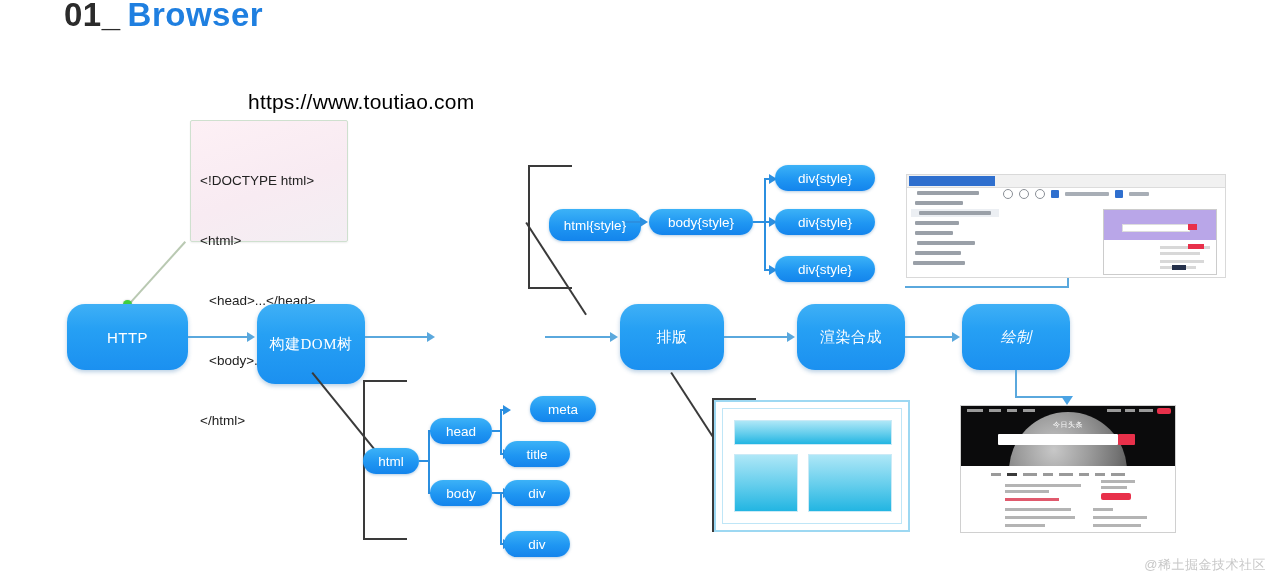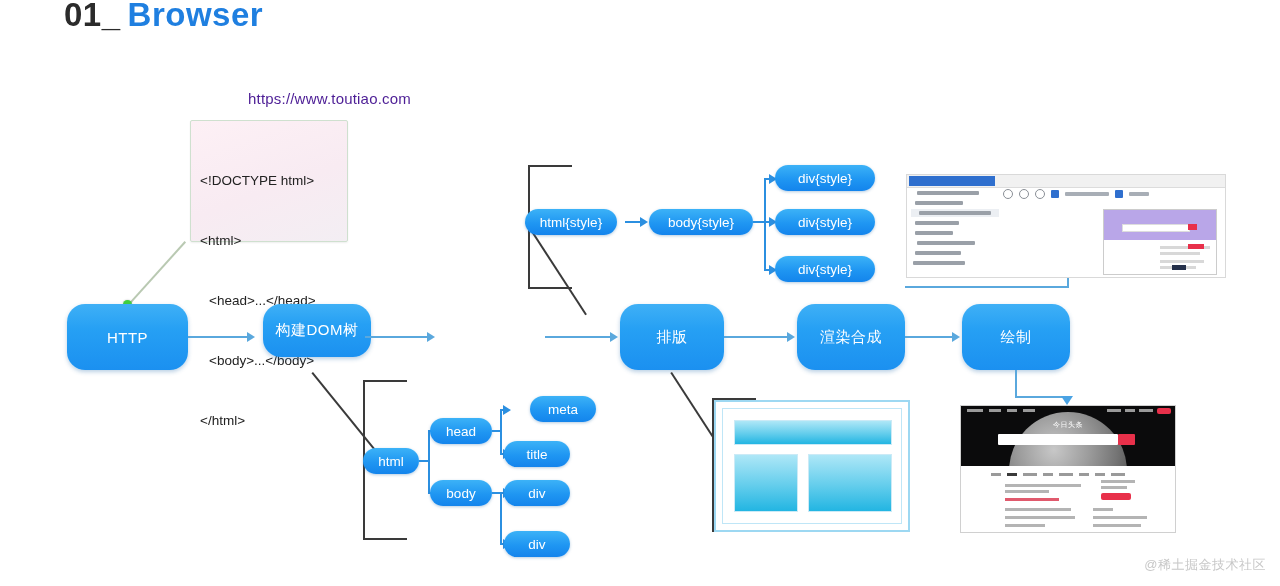--- a/index.html
+++ b/index.html
@@ -9,21 +9,21 @@
     font-family:"Liberation Sans","DejaVu Sans",sans-serif;
   }
   .stage{position:absolute;left:0;top:0;width:1280px;height:586px;}
 
   
   .title{position:absolute;left:64px;top:-4px;font-size:33px;font-weight:700;letter-spacing:.5px;}
   .title .num{color:#2b2b2b;}
   .title .word{color:#1f7fe0;margin-left:7px;}
 
   
-  .url{position:absolute;left:248px;top:90px;font-size:15px;color:#4c1d95;letter-spacing:.2px;}
+  .url{position:absolute;left:248px;top:90px;font-size:21px;color:#000000;letter-spacing:.2px;}
 
   
   .codecard{
     position:absolute;left:190px;top:120px;width:156px;height:120px;
     background:linear-gradient(160deg,#fdf0f5 0%,#f8ebf2 55%,#f3eef3 100%);
     border:1px solid #cfe0cf;border-radius:2px;
     box-shadow:0 1px 2px rgba(0,0,0,.07);
   }
   .codecard .lines{padding:10px 0 0 9px;font-size:13.5px;line-height:20px;color:#222;white-space:pre;}
   .codecard .ln{display:block;}
@@ -128,30 +128,30 @@
       <span class="ln">&lt;/html&gt;</span>
     </div>
   </div>
 
   <div class="thin" style="left:127px;top:305px;width:86px;transform:rotate(-48deg);"></div>
   <div class="greendot" style="left:123px;top:300px;"></div>
 
   <div class="fbox" style="left:67px;top:304px;width:121px;height:66px;">
     <span>HTTP</span>
   </div>
-  <div class="fbox cn" style="left:263px;top:304px;width:108px;height:53px;">
+  <div class="fbox cn" style="left:257px;top:304px;width:108px;height:80px;font-family:Liberation Serif, serif;">
     <span>构建DOM树</span>
   </div>
   <div class="fbox cn" style="left:620px;top:304px;width:104px;height:66px;">
     <span>排版</span>
   </div>
   <div class="fbox cn" style="left:797px;top:304px;width:108px;height:66px;">
     <span>渲染合成</span>
   </div>
-  <div class="fbox cn" style="left:962px;top:304px;width:108px;height:66px;">
+  <div class="fbox cn" style="left:962px;top:304px;width:108px;height:66px;font-style:italic;">
     <span>绘制</span>
   </div>
 
   <div class="ln-h" style="left:188px;top:336px;width:60px;"></div>
   <div class="ar-r" style="left:247px;top:332px;"></div>
 
   <div class="ln-h" style="left:365px;top:336px;width:62px;"></div>
   <div class="ar-r" style="left:427px;top:332px;"></div>
 
   <div class="ln-h" style="left:545px;top:336px;width:66px;"></div>
@@ -167,21 +167,21 @@
   <div class="ln-v" style="left:1067px;top:276px;height:12px;"></div>
   <div class="ar-u" style="left:1061px;top:266px;"></div>
 
   <div class="ln-v" style="left:1015px;top:370px;height:28px;"></div>
   <div class="ln-h" style="left:1015px;top:396px;width:52px;"></div>
   <div class="ar-d" style="left:1061px;top:396px;"></div>
 
   <div class="brk" style="left:528px;top:165px;width:42px;height:120px;"></div>
   <div class="diag" style="left:527px;top:222px;width:110px;transform:rotate(57deg);"></div>
 
-  <div class="pill" style="left:525px;top:209px;width:92px;height:26px;">
+  <div class="pill" style="left:549px;top:209px;width:92px;height:32px;">
     <span>html{style}</span>
   </div>
   <div class="pill" style="left:649px;top:209px;width:104px;height:26px;">
     <span>body{style}</span>
   </div>
 
   <div class="tln-h" style="left:625px;top:221px;width:16px;"></div>
   <div class="tar" style="left:640px;top:217px;"></div>
 
   <div class="tln-h" style="left:753px;top:221px;width:12px;"></div>

